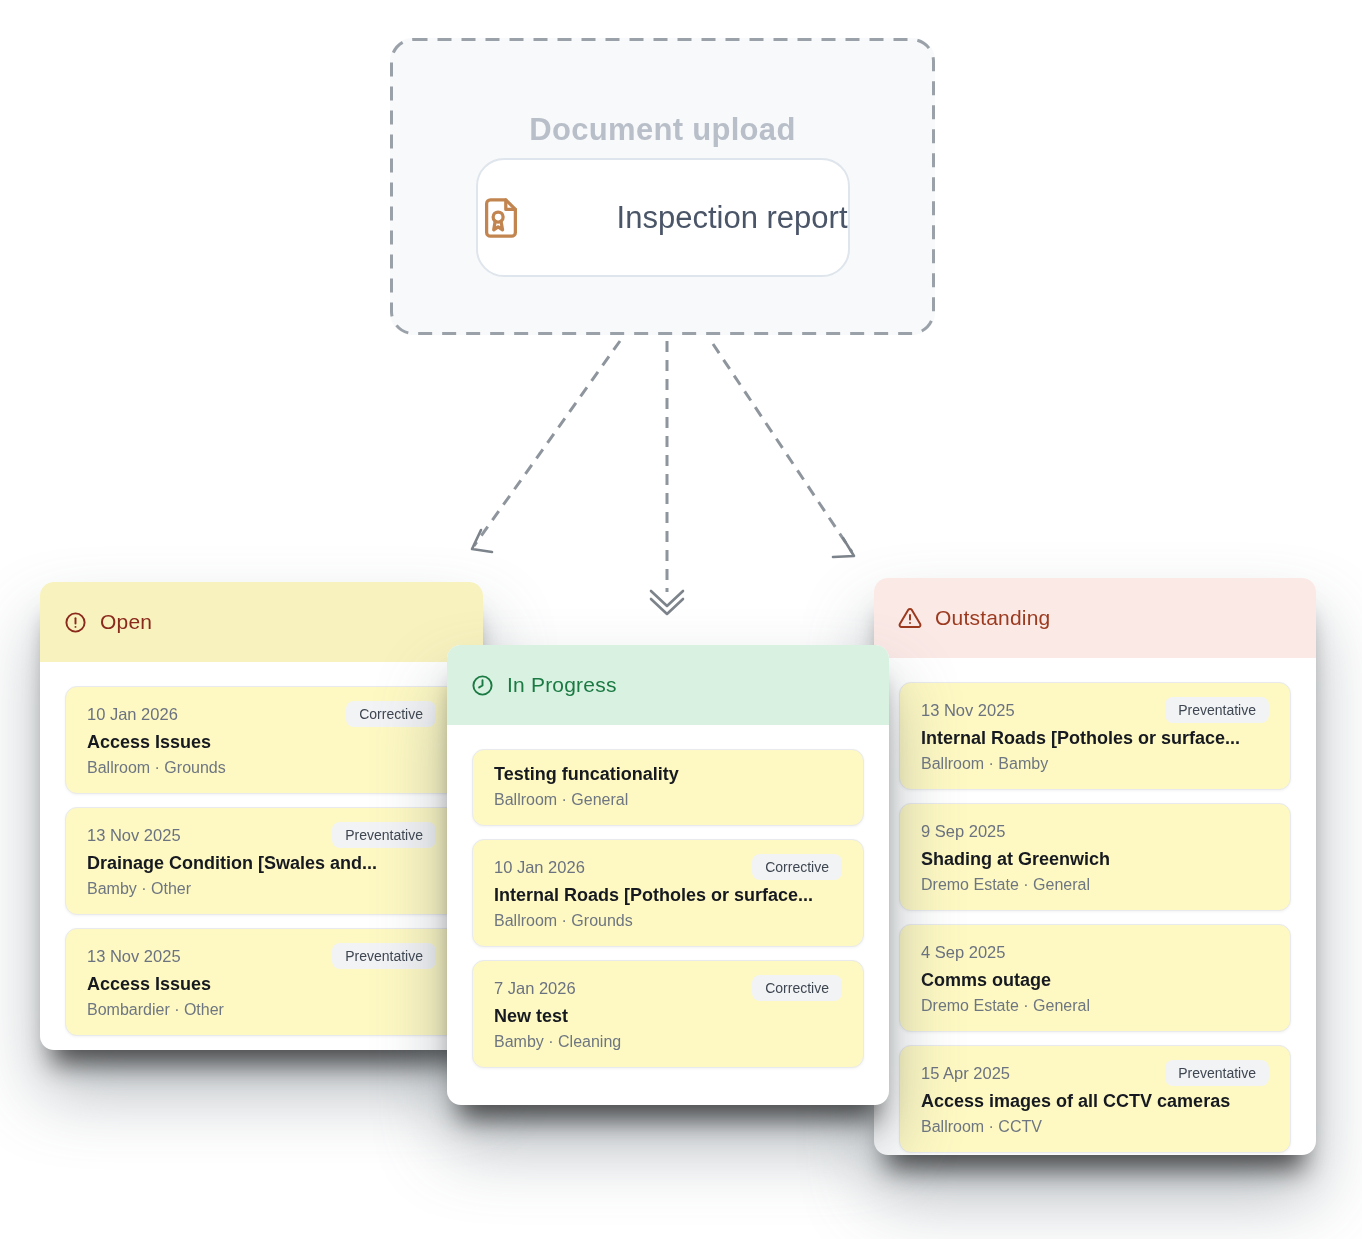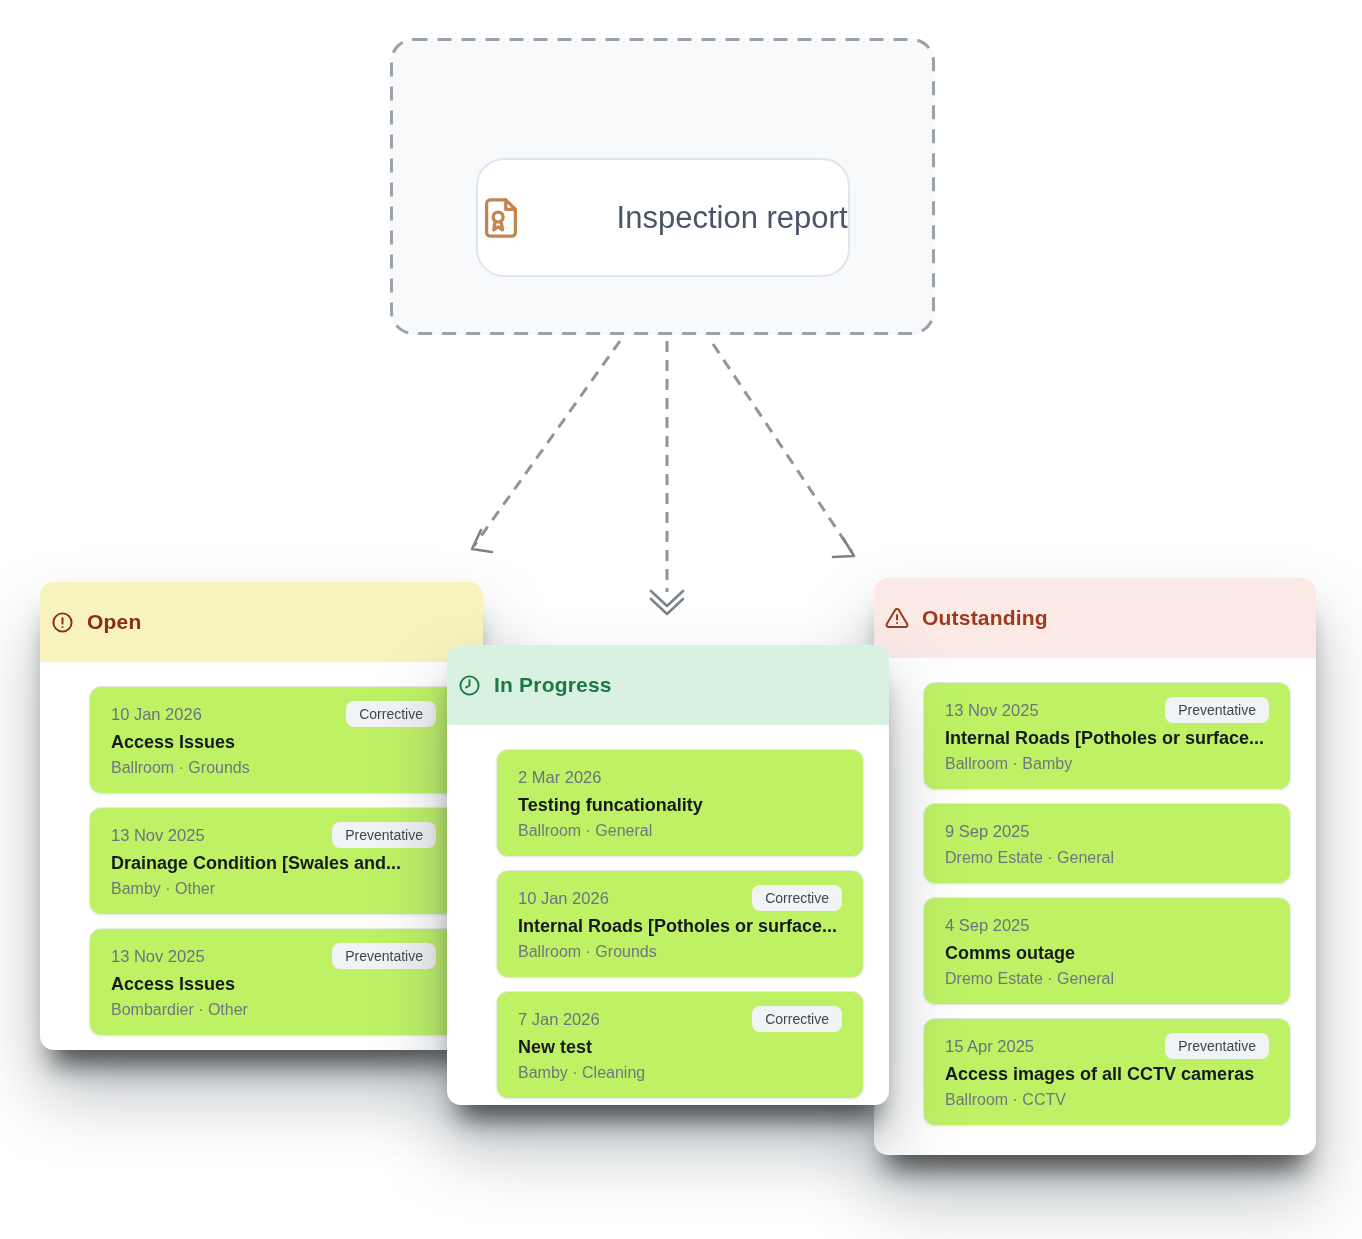--- a/index.html
+++ b/index.html
@@ -37,56 +37,56 @@
     position:absolute;background:#ffffff;border-radius:14px;
     box-shadow:0 26px 26px -12px rgba(0,0,0,.62), 0 42px 70px 0 rgba(96,106,116,.45);
   }
   .panel-open{left:40px;top:582px;width:443px;height:468px;z-index:2;}
   .panel-progress{left:447px;top:645px;width:442px;height:460px;z-index:4;}
   .panel-outstanding{left:874px;top:578px;width:442px;height:577px;z-index:3;}
 
   .panel-header{
     height:80px;border-radius:14px 14px 0 0;
     display:flex;align-items:center;gap:13px;
-    padding:0 11px;box-sizing:border-box;
-    font-size:21px;font-weight:700;letter-spacing:.2px;
+    padding:0 24px;box-sizing:border-box;
+    font-size:21px;font-weight:400;letter-spacing:.2px;
   }
   .hdr-icon{display:flex;align-items:center;}
 
   .panel-body{
     padding:24px 25px 17px;box-sizing:border-box;
     display:flex;flex-direction:column;gap:13px;
   }
 
   .card{
-    box-sizing:border-box;background:#bef264;
+    box-sizing:border-box;background:#fef9c3;
     border:1.5px solid #E8EAEE;border-radius:12px;
     padding:14px 21px 16px;
     box-shadow:0 1px 3px rgba(20,25,35,.05);
-    margin-left:24px;
   }
   .card-top{display:flex;align-items:center;justify-content:space-between;min-height:26px;margin-bottom:5px;}
   .card-date{font-size:16.5px;color:#6B7280;}
   .badge{
     background:#F2F3F5;color:#3E4651;font-size:14px;
     padding:5px 13px;border-radius:8px;white-space:nowrap;
   }
   .card-title{
     font-size:18px;font-weight:700;color:#16191F;
     margin-bottom:6px;white-space:nowrap;overflow:hidden;
   }
   .card-meta{font-size:16px;color:#6E7681;}
 </style>
 </head>
 <body>
 
 <div class="upload-box">
   <svg class="upload-border" width="545" height="297">
     <rect x="1.5" y="1.5" width="542" height="294" rx="22" fill="none" stroke="#9AA1A9" stroke-width="3" stroke-dasharray="14 10"></rect>
   </svg>
+  <div class="upload-title">Document upload</div>
   <div class="upload-btn">
     <span class="hdr-icon">
       <svg width="46" height="52" viewBox="0 0 24 24" fill="none" stroke="#C2854F" stroke-width="1.7" stroke-linecap="round" stroke-linejoin="round">
         <path d="M14.5 2.5 H6.5 a2 2 0 0 0 -2 2 v15 a2 2 0 0 0 2 2 h11 a2 2 0 0 0 2 -2 V7.5 Z"></path>
         <path d="M14.5 2.5 v5 h5"></path>
         <circle cx="10.5" cy="11.5" r="2.6"></circle>
         <path d="M9 13.6 L8.2 18.2 L10.5 16.6 L12.8 18.2 L12 13.6"></path>
       </svg>
     </span>
     <span class="upload-btn-label">Inspection report</span>
@@ -151,24 +151,20 @@
     <span class="hdr-icon">
       <svg width="23" height="23" viewBox="0 0 24 24" fill="none" stroke="currentColor" stroke-width="2" stroke-linecap="round" stroke-linejoin="round">
         <circle cx="12" cy="12" r="9.5"></circle>
         <polyline points="12 6.5 12 12 8.5 14"></polyline>
       </svg>
     </span>
     <span>In Progress</span>
   </div>
   <div class="panel-body">
       <div class="card">
-    <div class="card-top">
-      <span class="card-date">2 Mar 2026</span>
-
-    </div>
     <div class="card-title">Testing funcationality</div>
     <div class="card-meta">Ballroom · General</div>
   </div>
       <div class="card">
     <div class="card-top">
       <span class="card-date">10 Jan 2026</span>
       <span class="badge">Corrective</span>
     </div>
     <div class="card-title">Internal Roads [Potholes or surface...</div>
     <div class="card-meta">Ballroom · Grounds</div>
@@ -202,20 +198,21 @@
       <span class="badge">Preventative</span>
     </div>
     <div class="card-title">Internal Roads [Potholes or surface...</div>
     <div class="card-meta">Ballroom · Bamby</div>
   </div>
       <div class="card">
     <div class="card-top">
       <span class="card-date">9 Sep 2025</span>
 
     </div>
+    <div class="card-title">Shading at Greenwich</div>
     <div class="card-meta">Dremo Estate · General</div>
   </div>
       <div class="card">
     <div class="card-top">
       <span class="card-date">4 Sep 2025</span>
 
     </div>
     <div class="card-title">Comms outage</div>
     <div class="card-meta">Dremo Estate · General</div>
   </div>

